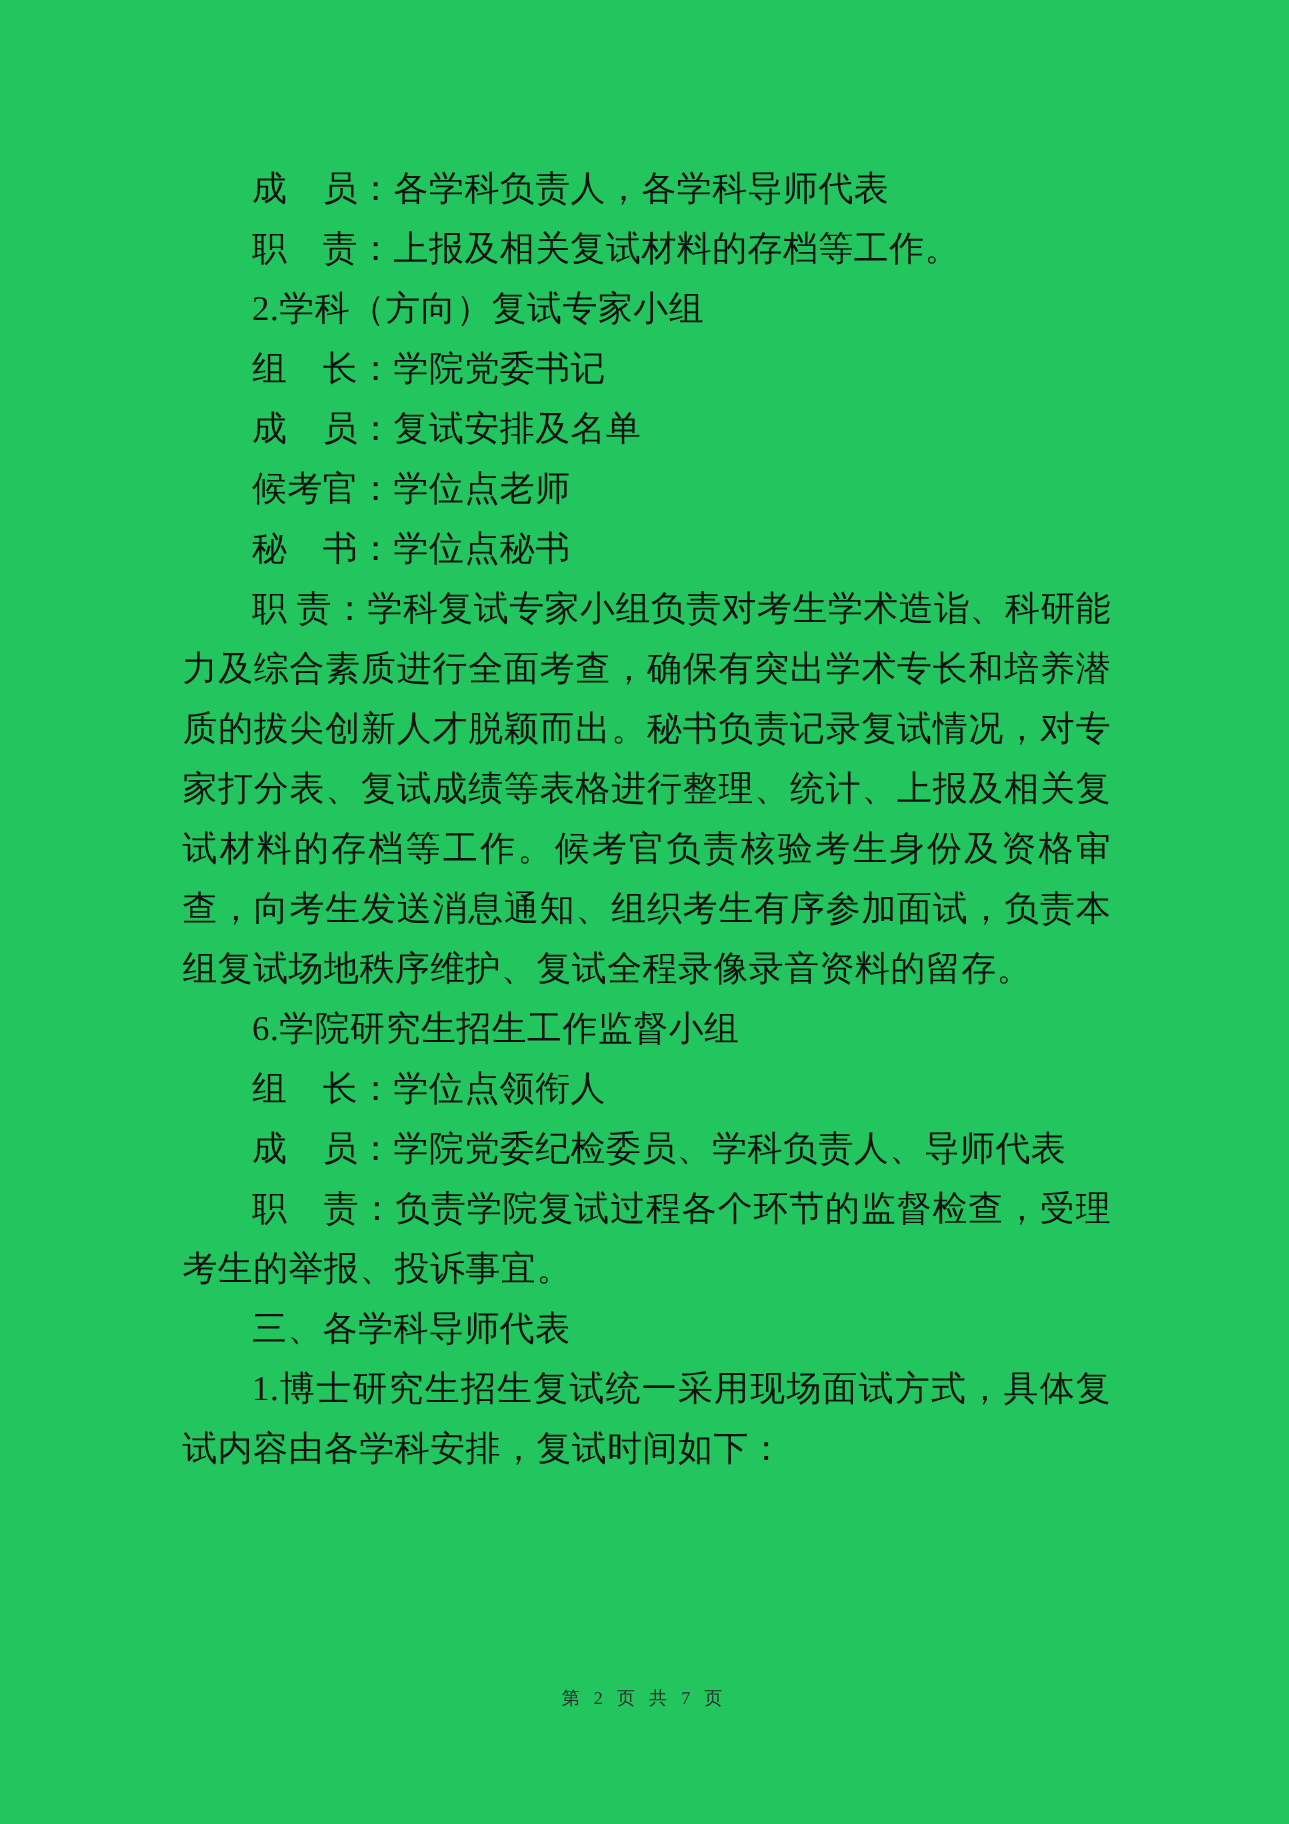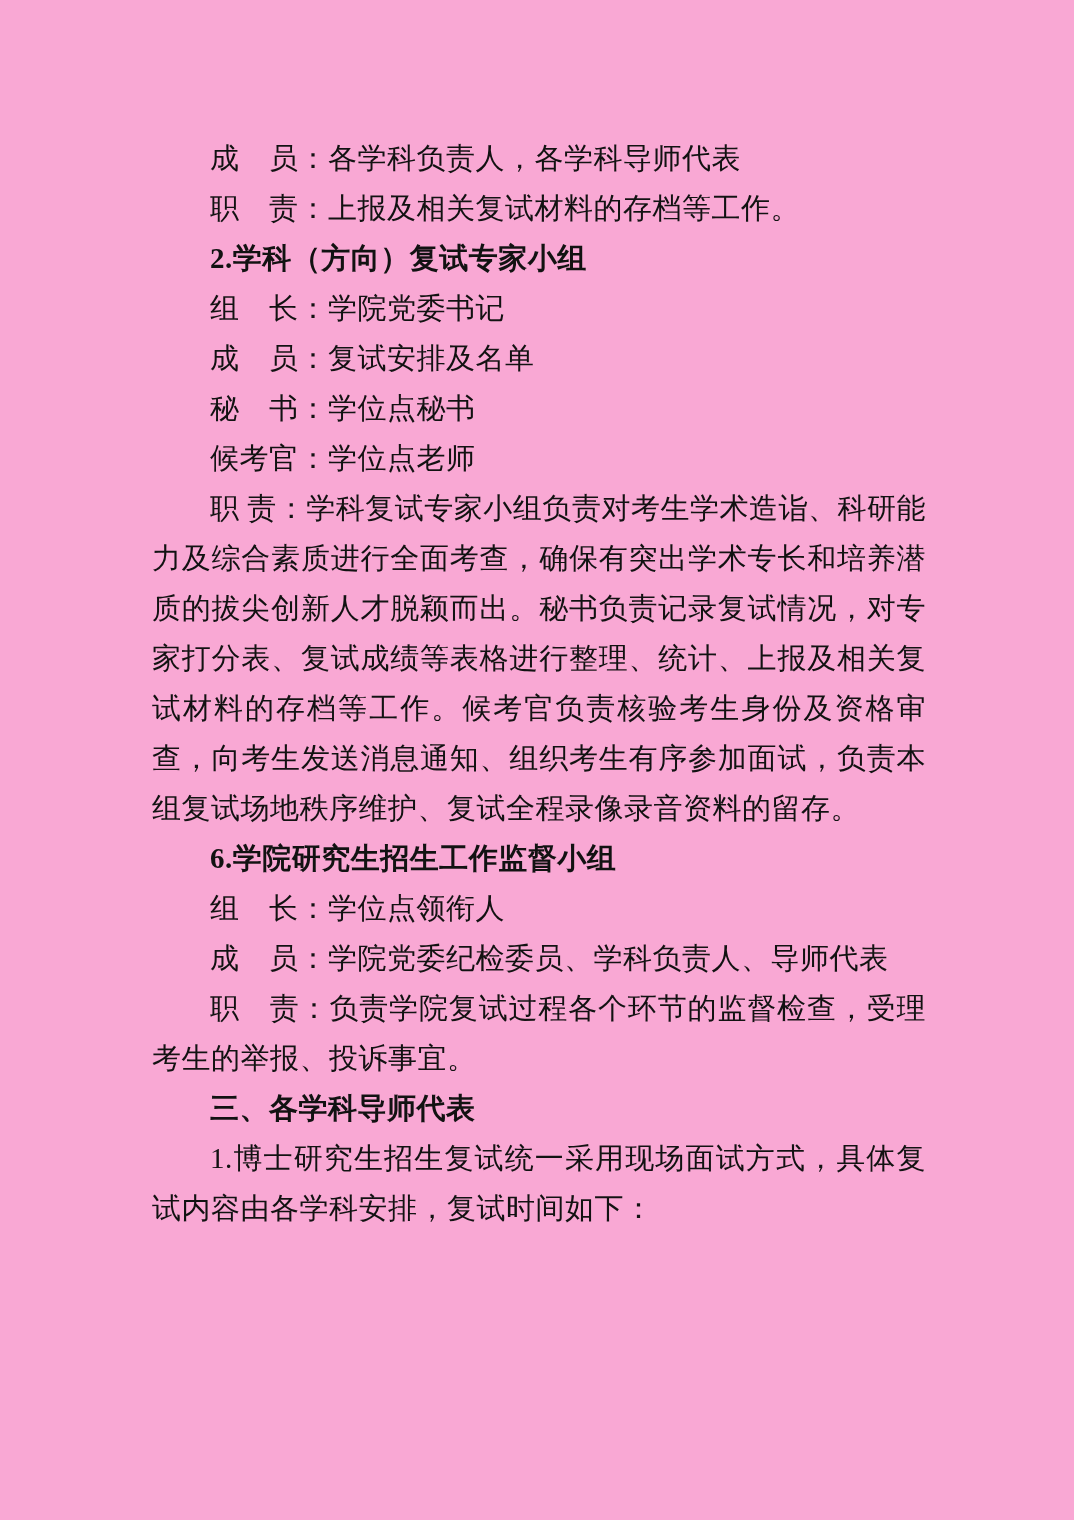--- a/index.html
+++ b/index.html
@@ -10,42 +10,42 @@
     width: 1074px;
     height: 1520px;
     background: #ffffff;
     color: #121212;
     font-family: "Liberation Serif", "DejaVu Serif", serif;
   }
   .page {
     position: relative;
     width: 1074px;
     height: 1520px;
-    background: #f9a8d4;
+    background: #22c55e;
     overflow: hidden;
   }
   .body-text {
     position: absolute;
     left: 152px;
     top: 133px;
     width: 774px;
     font-size: 29px;
     line-height: 50px;
     letter-spacing: 0.5px;
   }
   .block {
     margin: 0;
     padding: 0;
     text-indent: 2em;
   }
   .block.label {
     white-space: pre-wrap;
   }
   .block.heading {
-    font-weight: bold;
+    font-weight: normal;
   }
   .block.para {
     text-align: justify;
     text-align-last: left;
   }
   .footer {
     position: absolute;
     left: 0;
     top: 1406px;
     width: 100%;
@@ -58,24 +58,25 @@
 </head>
 <body>
 
 <div class="page">
   <div class="body-text">
     <p class="block label">成　员：各学科负责人，各学科导师代表</p>
     <p class="block label">职　责：上报及相关复试材料的存档等工作。</p>
     <p class="block heading">2.学科（方向）复试专家小组</p>
     <p class="block label">组　长：学院党委书记</p>
     <p class="block label">成　员：复试安排及名单</p>
+    <p class="block label">候考官：学位点老师</p>
     <p class="block label">秘　书：学位点秘书</p>
-    <p class="block label">候考官：学位点老师</p>
     <p class="block para">职 责：学科复试专家小组负责对考生学术造诣、科研能力及综合素质进行全面考查，确保有突出学术专长和培养潜质的拔尖创新人才脱颖而出。秘书负责记录复试情况，对专家打分表、复试成绩等表格进行整理、统计、上报及相关复试材料的存档等工作。候考官负责核验考生身份及资格审查，向考生发送消息通知、组织考生有序参加面试，负责本组复试场地秩序维护、复试全程录像录音资料的留存。</p>
     <p class="block heading">6.学院研究生招生工作监督小组</p>
     <p class="block label">组　长：学位点领衔人</p>
     <p class="block label">成　员：学院党委纪检委员、学科负责人、导师代表</p>
     <p class="block para">职　责：负责学院复试过程各个环节的监督检查，受理考生的举报、投诉事宜。</p>
     <p class="block heading">三、各学科导师代表</p>
     <p class="block para">1.博士研究生招生复试统一采用现场面试方式，具体复试内容由各学科安排，复试时间如下：</p>
   </div>
 
+  <div class="footer">第 2 页 共 7 页</div>
 </div>
 
 </body></html>

